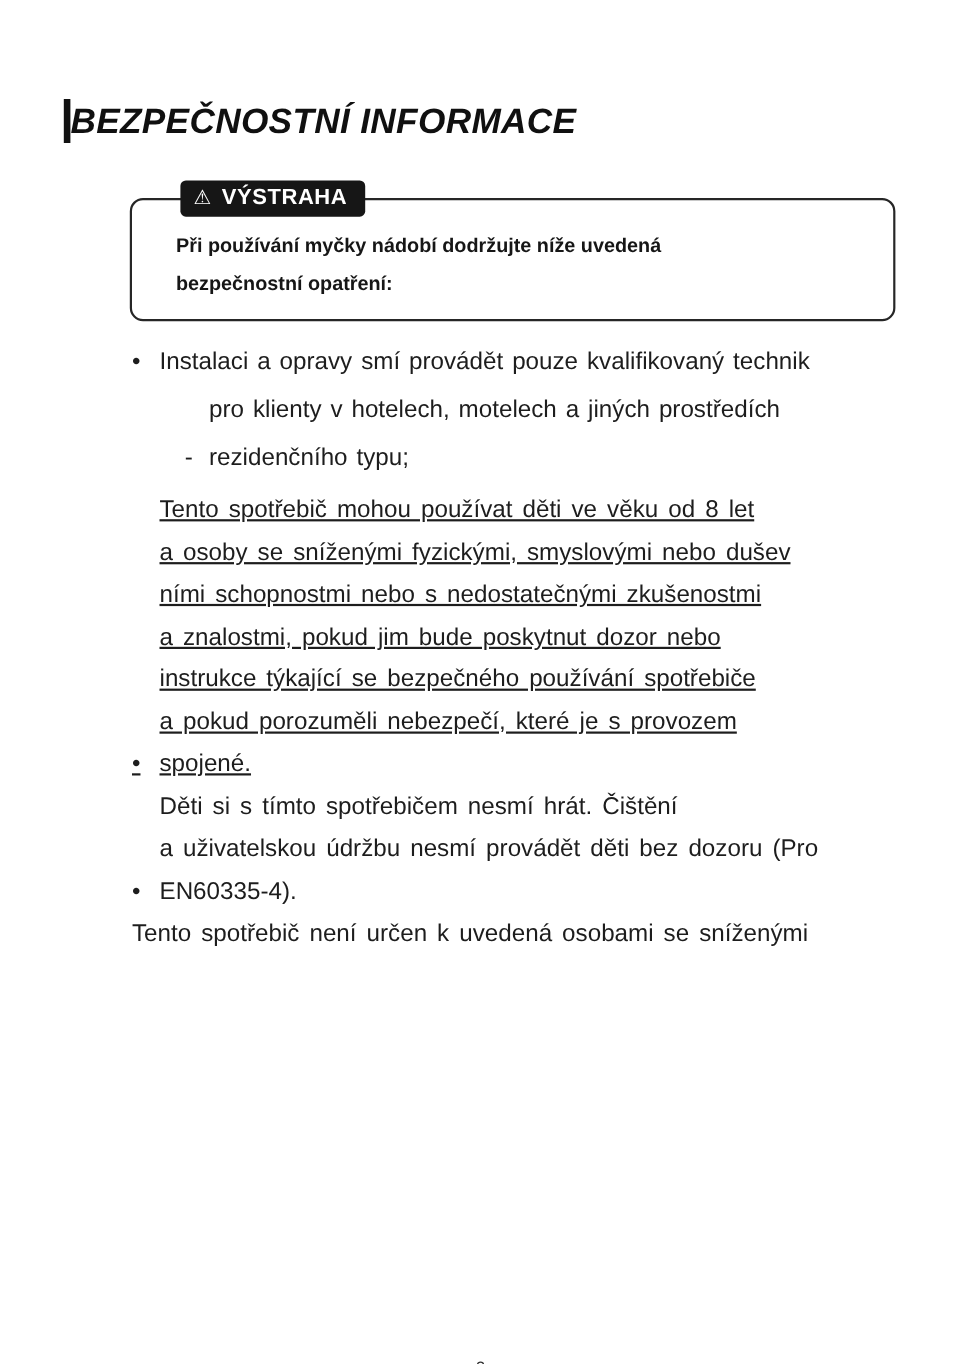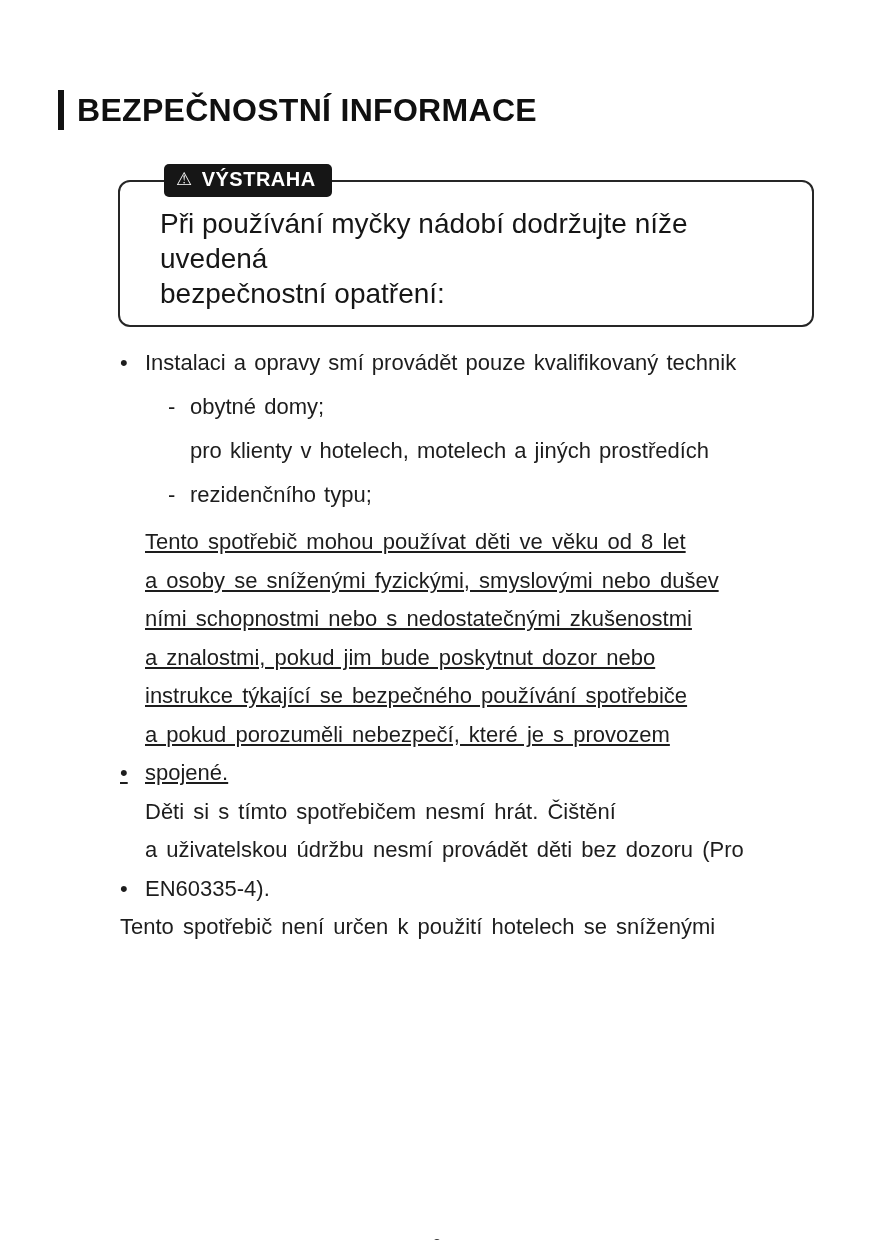--- a/index.html
+++ b/index.html
@@ -18,22 +18,22 @@
   .page {
     position: relative;
     width: 100%;
     height: 100%;
   }
 
   
   .title-row {
     display: flex;
     align-items: center;
-    gap: 13px;
     margin: 90px 0 0 58px;
+    font-style: italic;
   }
   .title-accent {
     width: 6px;
     height: 40px;
     background: #121212;
   }
   .page-title {
     margin: 0;
     font-size: 32px;
     font-weight: 700;
@@ -64,22 +64,22 @@
     padding: 4px 16px 6px 12px;
     border-radius: 5px;
   }
   .warning-icon {
     font-size: 18px;
     line-height: 1;
     transform: translateY(-1px);
   }
   .warning-text {
     margin: 0;
-    font-weight: 400;
-    font-size: 28px;
+    font-weight: 700;
+    font-size: 18px;
     line-height: 35px;
     white-space: pre-line;
     color: #161616;
   }
 
   
   .content {
     margin: 14px 56px 0 120px;
   }
   ul {
@@ -165,26 +165,20 @@
 
       <li class="loose">
         <div class="row">
           <span class="dot"></span>
           <span class="item-text">Instalaci a opravy smí provádět pouze kvalifikovaný technik</span>
         </div>
       </li>
 
       <li class="loose">
         <ul class="sub-list">
-          <li class="loose">
-            <div class="row">
-              <span class="dash"></span>
-              <span class="item-text">obytné domy;</span>
-            </div>
-          </li>
           <li class="loose">
             <div class="row">
               <span class="dash"></span>
               <span class="item-text">pro klienty v hotelech, motelech a jiných prostředích
 rezidenčního typu;</span>
             </div>
           </li>
         </ul>
       </li>
 
@@ -205,20 +199,20 @@
         <div class="row">
           <span class="dot"></span>
           <span class="item-text">Děti si s tímto spotřebičem nesmí hrát. Čištění
 a uživatelskou údržbu nesmí provádět děti bez dozoru (Pro
 EN60335-4).</span>
         </div>
       </li>
 
     </ul>
 
-    <p class="tight continuation" style="margin:0;">Tento spotřebič není určen k použití hotelech se sníženými</p>
+    <p class="tight continuation" style="margin:0;">Tento spotřebič není určen k uvedená osobami se sníženými</p>
   </main>
 
   <footer class="footer">
     <span>3</span>
   </footer>
 
 </div>
 
 </body></html>

